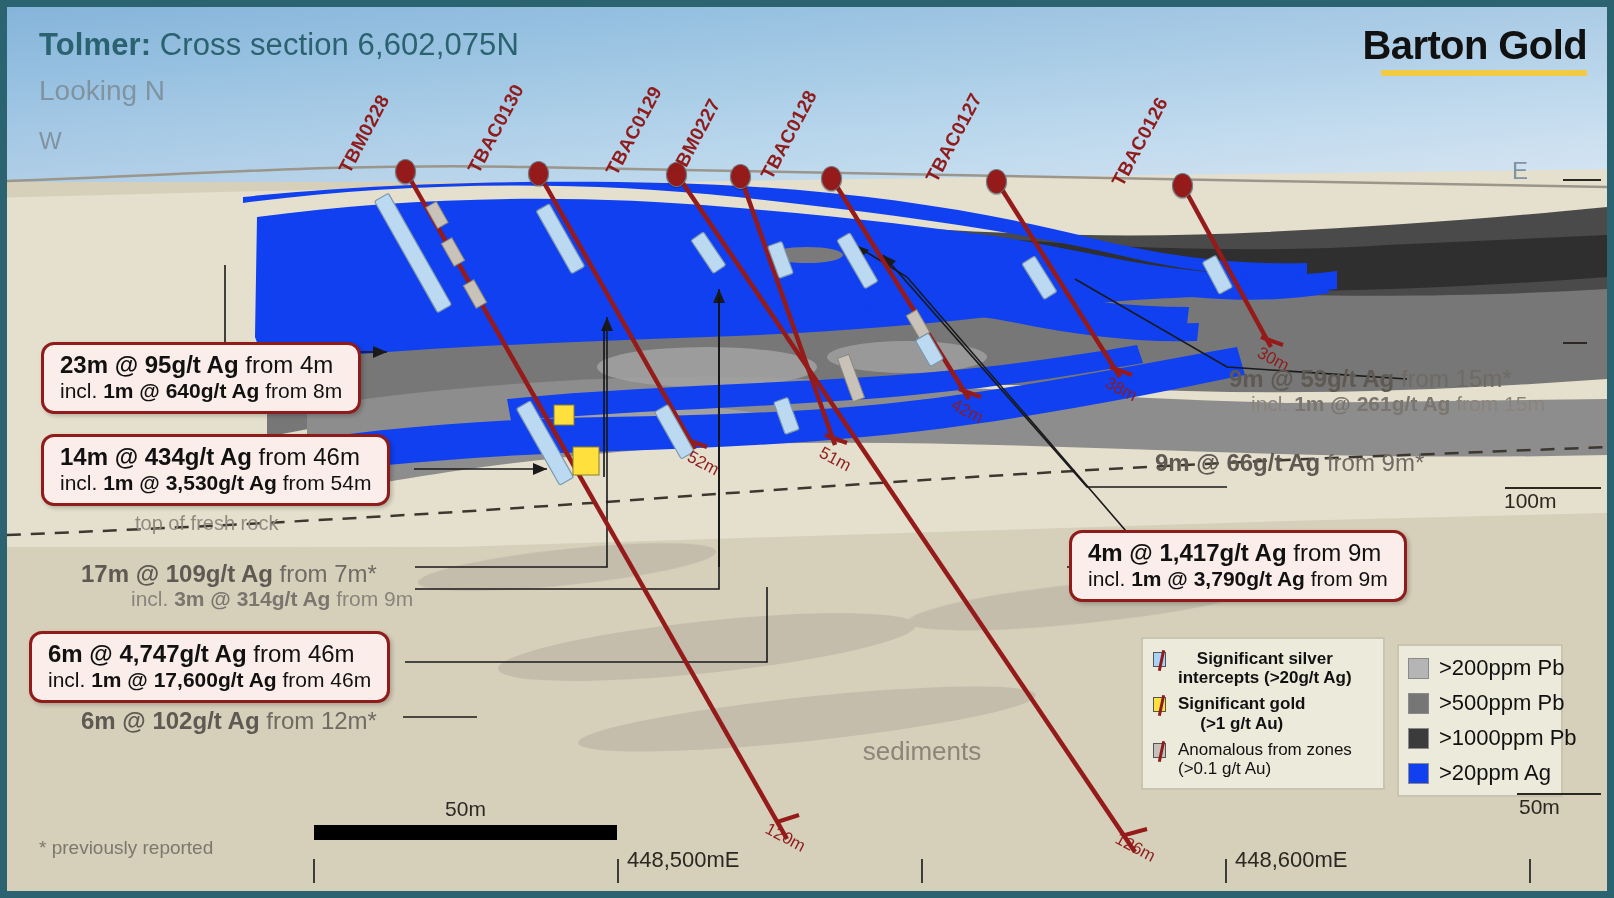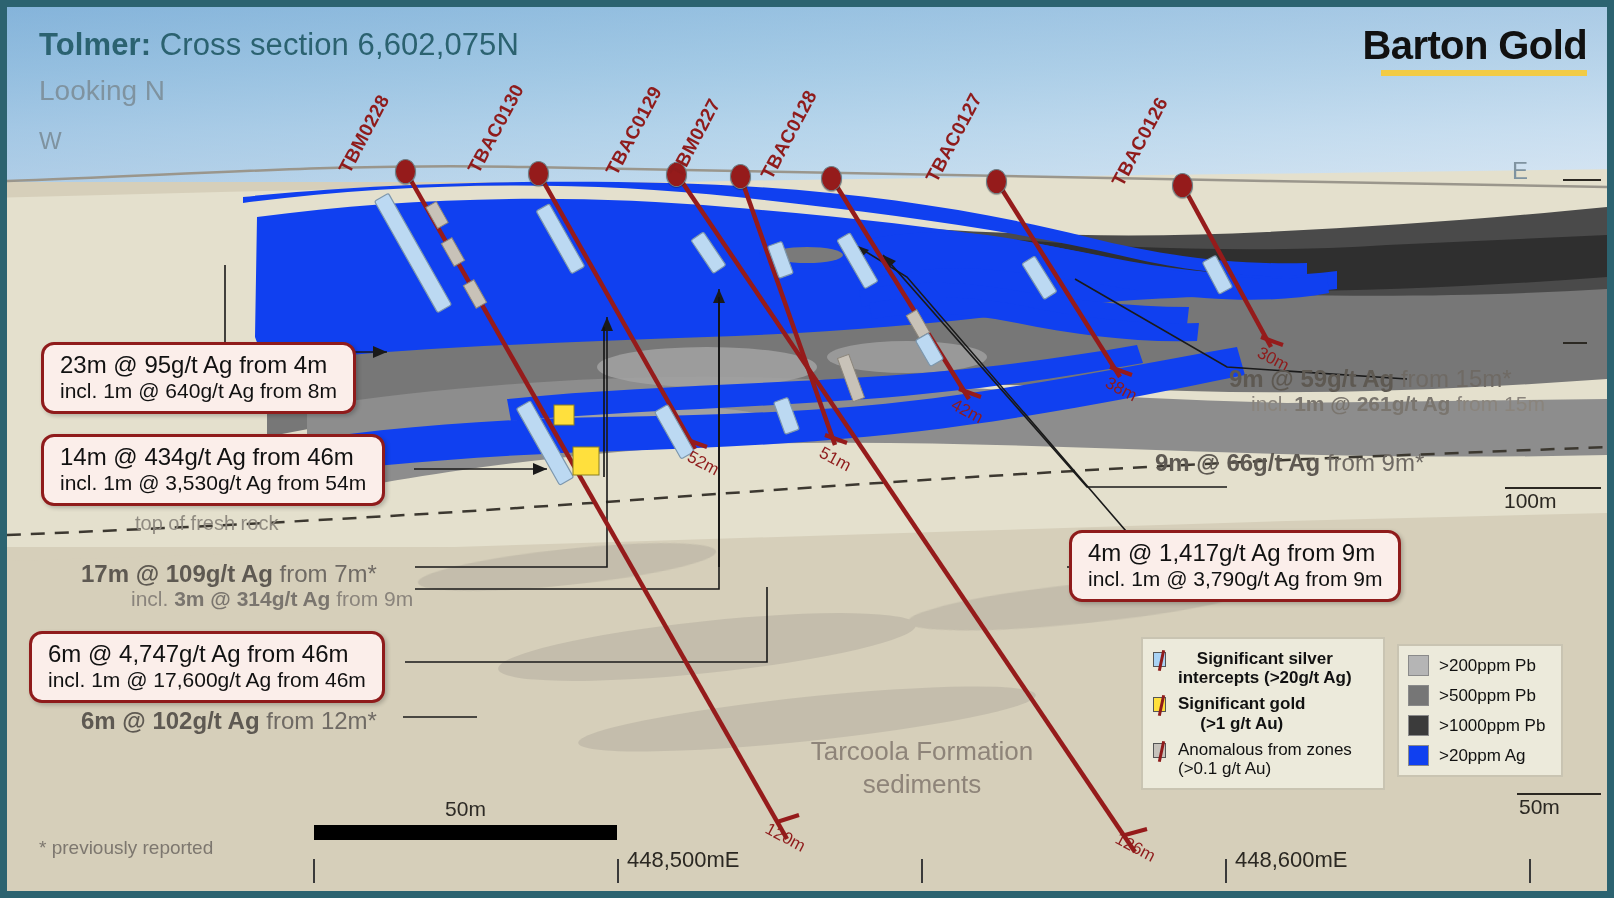--- a/index.html
+++ b/index.html
@@ -42,21 +42,21 @@
     transform-origin:left bottom;letter-spacing:.3px;}
   .dh-collar{width:19px;height:23px;border-radius:50%;background:#951b1b;
     border:1.5px solid #6d7f86;box-shadow:0 1px 1px rgba(0,0,0,.3);}
   .depth-label{font-size:17px;color:#8f1b1b;white-space:nowrap;transform-origin:left top;}
 
   
   .callout{background:#fbeeea;border:3px solid #8f1b1b;border-radius:13px;
     padding:7px 16px 9px 16px;box-shadow:2px 2px 4px rgba(0,0,0,.22);}
   .callout .l1{font-size:24px;color:#111;white-space:nowrap;line-height:1.12;}
   .callout .l2{font-size:21px;color:#111;white-space:nowrap;line-height:1.12;}
-  .callout b{font-weight:normal;margin-top:34px;}
+  .callout b{font-weight:bold;margin-top:34px;}
   .plain{white-space:nowrap;}
   .plain .l1{font-size:24px;color:#6f6a64;line-height:1.14;}
   .plain .l2{font-size:21px;color:#8a847c;line-height:1.14;}
   .plain b{font-weight:bold;color:#5e5952;}
   .plain .l2 b{color:#7a756e;}
 
   
   #tfr{left:128px;top:505px;font-size:20px;color:#8f8a80;}
   #tarcoola{left:790px;top:728px;width:250px;text-align:center;font-size:26px;color:#8e8479;line-height:1.25;}
   #prevrep{left:32px;top:830px;font-size:19px;color:#7d776f;}
@@ -69,21 +69,21 @@
   .lg-txt.b{font-weight:bold;text-align:center;}
   .lg-flag{width:18px;height:20px;flex:none;position:relative;margin-top:2px;}
   .lg-flag i{position:absolute;left:7px;top:-1px;width:3px;height:21px;background:#8f1b1b;
     transform:rotate(12deg);display:block;}
   .lg-flag s{position:absolute;left:0px;top:1px;width:11px;height:13px;border:1px solid #555;display:block;text-decoration:none;}
 
   #legend2{left:1390px;top:637px;width:166px;background:#eceadb;border:2px solid #c9c4b2;padding:9px 8px 9px 9px;box-sizing:border-box;}
   .lg2-row{display:flex;align-items:center;margin-bottom:9px;}
   .lg2-row:last-child{margin-bottom:0;}
   .sw{width:19px;height:19px;flex:none;border:1px solid #8a8a8a;}
-  .lg2-txt{font-size:17px;color:#111;margin-left:10px;white-space:nowrap;text-align:center;}
+  .lg2-txt{font-size:22px;color:#111;margin-left:10px;white-space:nowrap;text-align:center;}
 
   
   #sbar{left:307px;top:818px;width:303px;height:15px;background:#000;}
   #sbar-txt{left:307px;top:790px;width:303px;text-align:center;font-size:21px;color:#2e2b26;}
   .tick{width:2px;height:24px;background:#3a3a3a;}
   .coord{font-size:22px;color:#2b2822;white-space:nowrap;}
 
   
   .el-tick{height:2px;background:#2b2822;}
   .el-txt{font-size:21px;color:#2b2822;white-space:nowrap;}
@@ -345,21 +345,20 @@
     <div class="l1"><b>9m @ 66g/t Ag</b><span> from 9m*</span></div>
   </div>
 
   <div class="abs callout" style="left:1062px;top:523px;">
     <div class="l1"><b>4m @ 1,417g/t Ag</b><span> from 9m</span></div>
     <div class="l2"><span>incl. </span><b>1m @ 3,790g/t Ag</b><span> from 9m</span></div>
   </div>
 
   <div class="abs" id="tfr">top of fresh rock</div>
   <div class="abs" id="tarcoola">
-    <div>Tarcoola Formation</div>
     <div>sediments</div>
   </div>
   <div class="abs" id="prevrep">* previously reported</div>
 
   <div class="abs" id="legend1">
     <div class="lg-row">
       <span class="lg-flag">
           <s style="background:#a9d3f5;"></s>
           <i></i>
         </span>

